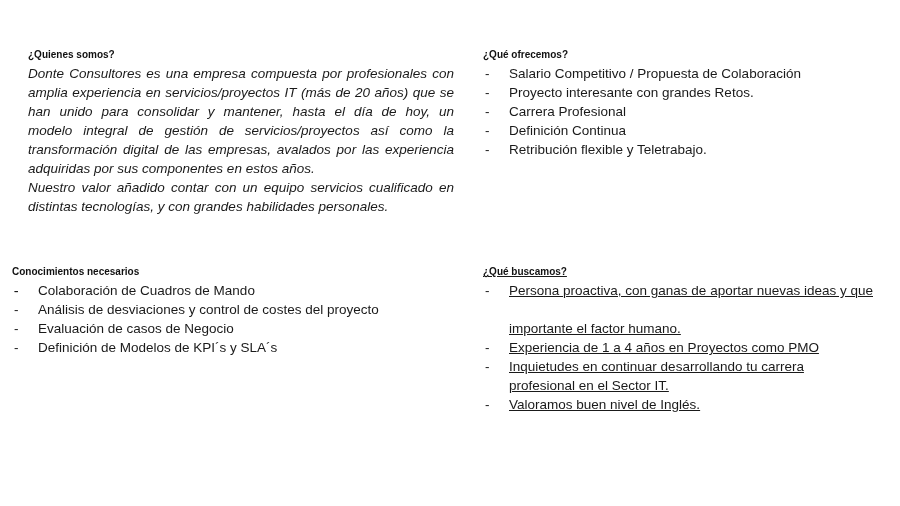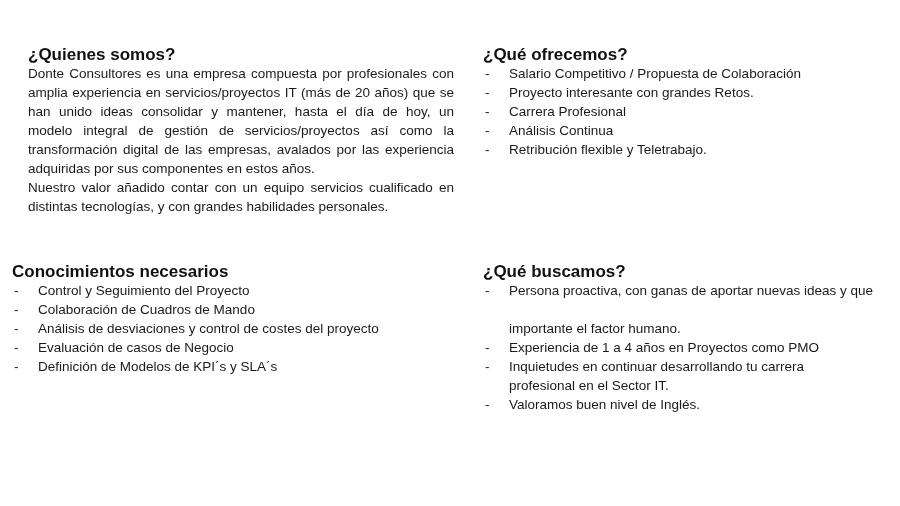--- a/index.html
+++ b/index.html
@@ -14,48 +14,48 @@
     width: 900px; height: 506px;
     overflow: hidden;
     background: #ffffff;
   }
   .sec {
     position: absolute;
     font-size: 13.5px;
     line-height: 19px;
   }
   .sec h2 {
-    font-size: 17px;
+    font-size: 10px;
     line-height: 19px;
     font-weight: 700;
     margin: 0;
     color: #111111;
   }
   #sec-quienes        { left: 28px;  top: 45px;  width: 426px; }
   #sec-ofrecemos      { left: 483px; top: 45px;  width: 400px; }
   #sec-conocimientos  { left: 12px;  top: 262px; width: 426px; }
-  #sec-buscamos       { left: 483px; top: 262px; width: 400px; }
+  #sec-buscamos       { left: 483px; top: 262px; width: 400px; text-decoration: underline; }
 
-  .tline { min-height: 19px; }
+  .tline { min-height: 19px; font-style: italic; }
   .jline { text-align: justify; text-align-last: justify; }
 
   ul.blist { list-style: none; margin: 0; padding: 0; }
   ul.blist li { position: relative; padding-left: 26px; }
   .dash { position: absolute; left: 2px; top: 0; }
 </style>
 </head>
 <body>
 
 <div class="canvas">
 
   <section class="sec" id="sec-quienes">
     <h2>¿Quienes somos?</h2>
     <div class="tline jline">Donte Consultores es una empresa compuesta por profesionales con</div>
     <div class="tline jline">amplia experiencia en servicios/proyectos IT (más de 20 años) que se</div>
-    <div class="tline jline">han unido ideas consolidar y mantener, hasta el día de hoy, un</div>
+    <div class="tline jline">han unido para consolidar y mantener, hasta el día de hoy, un</div>
     <div class="tline jline">modelo integral de gestión de servicios/proyectos así como la</div>
     <div class="tline jline">transformación digital de las empresas, avalados por las experiencia</div>
     <div class="tline">adquiridas por sus componentes en estos años.</div>
     <div class="tline jline">Nuestro valor añadido contar con un equipo servicios cualificado en</div>
     <div class="tline">distintas tecnologías, y con grandes habilidades personales.</div>
   </section>
 
   <section class="sec" id="sec-ofrecemos">
     <h2>¿Qué ofrecemos?</h2>
     <ul class="blist">
@@ -66,35 +66,34 @@
       <li>
         <span class="dash">-</span>
         <span>Proyecto interesante con grandes Retos.</span>
       </li>
       <li>
         <span class="dash">-</span>
         <span>Carrera Profesional</span>
       </li>
       <li>
         <span class="dash">-</span>
-        <span>Análisis Continua</span>
+        <span>Definición Continua</span>
       </li>
       <li>
         <span class="dash">-</span>
         <span>Retribución flexible y Teletrabajo.</span>
       </li>
     </ul>
   </section>
 
   <section class="sec" id="sec-conocimientos">
     <h2>Conocimientos necesarios</h2>
     <ul class="blist">
       <li>
         <span class="dash">-</span>
-        <span>Control y Seguimiento del Proyecto</span>
       </li>
       <li>
         <span class="dash">-</span>
         <span>Colaboración de Cuadros de Mando</span>
       </li>
       <li>
         <span class="dash">-</span>
         <span>Análisis de desviaciones y control de costes del proyecto</span>
       </li>
       <li>

